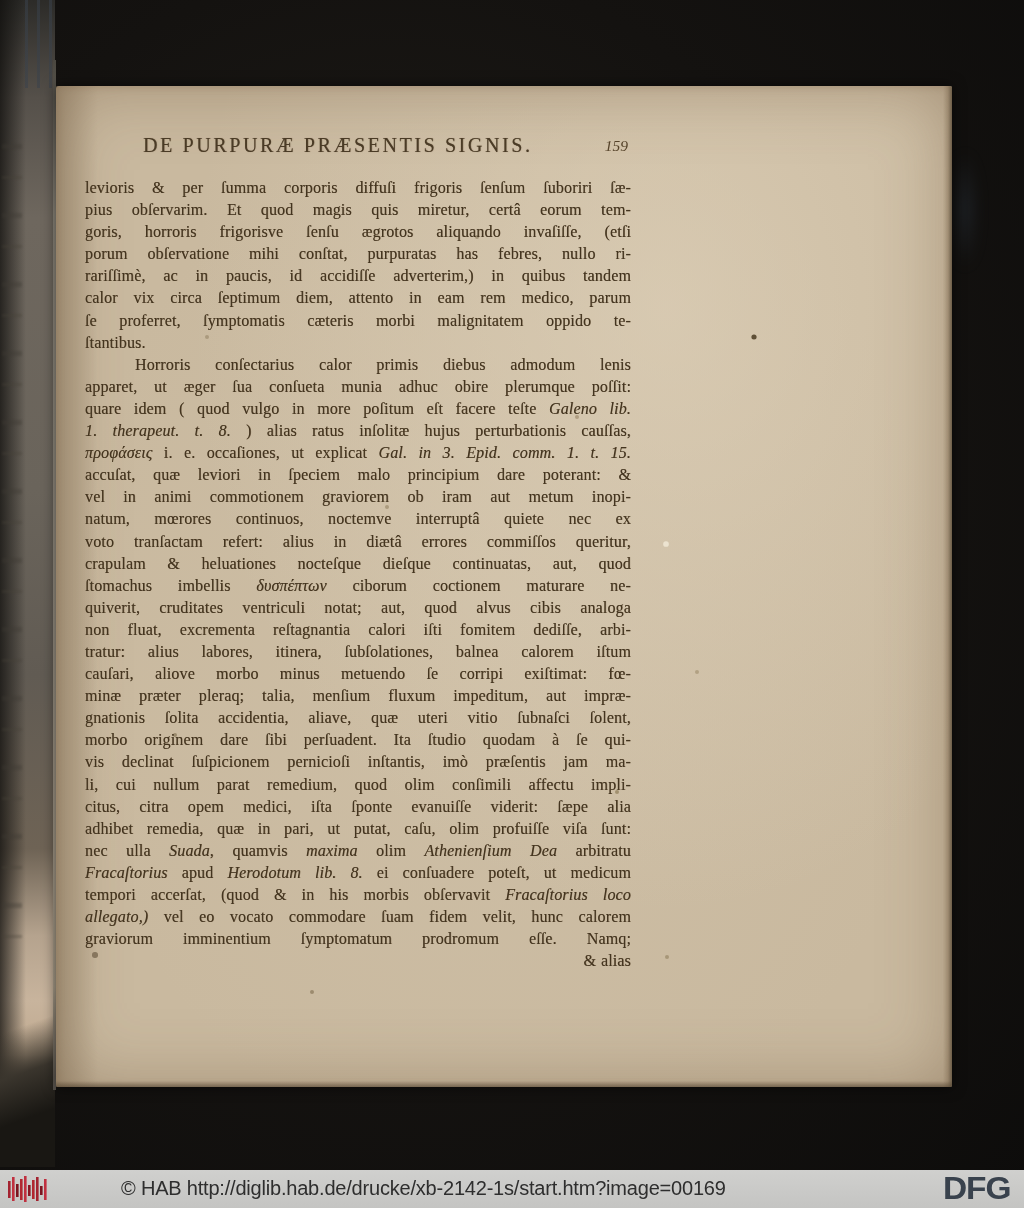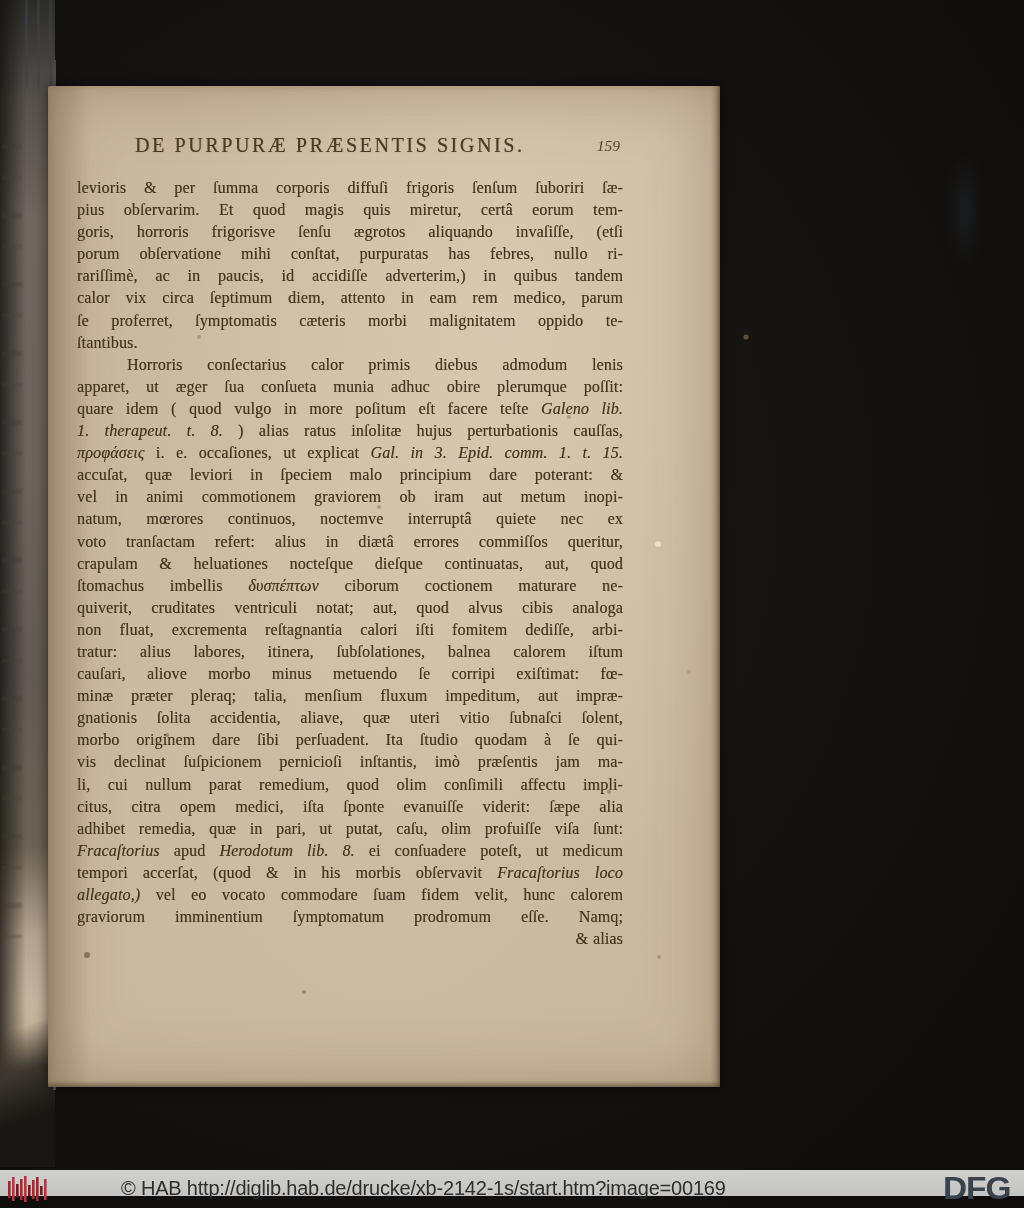--- a/index.html
+++ b/index.html
@@ -17,21 +17,21 @@
           background:repeating-linear-gradient(180deg, transparent 0 34px, #3e3a33 34px 39px,
                      transparent 39px 66px, #474238 66px 69px);}
   .gutter-wedge{position:absolute;left:0;top:952px;width:55px;height:215px;
           background:linear-gradient(160deg, transparent 35%, #3a352d 55%, #191713 75%);}
   .gutter-line{position:absolute;left:53px;top:60px;width:3px;height:1030px;
           background:linear-gradient(180deg, #4a4740 0%, #8f897d 15%, #9a9284 55%, #aca08c 90%, #55504a 100%);}
   .top-stripes{position:absolute;left:20px;top:0;width:34px;height:88px;opacity:.55;
           background:repeating-linear-gradient(90deg, transparent 0 5px, #39414b 5px 8px, transparent 8px 12px);}
 
   
-  .page{position:absolute;left:48px;top:86px;width:672px;height:1001px;
+  .page{position:absolute;left:56px;top:86px;width:896px;height:1001px;
         background:
           radial-gradient(ellipse at 68% 22%, rgba(226,213,190,.55) 0%, rgba(226,213,190,0) 55%),
           radial-gradient(ellipse at 50% 55%, rgba(210,196,172,.5) 0%, rgba(210,196,172,0) 70%),
           #c9b99f;
         border-radius:3px 2px 2px 2px;
         box-shadow:inset 0 0 70px rgba(96,72,46,.38), inset 0 0 9px rgba(96,72,46,.28),
                    0 0 14px rgba(0,0,0,.6);text-decoration:underline;}
   .page-right-edge{position:absolute;right:0;top:0;width:9px;height:100%;border-radius:0 2px 2px 0;
         background:linear-gradient(90deg, rgba(120,100,74,0), rgba(120,100,74,.35) 55%, #6d5e49 100%);}
   .page-bottom-edge{position:absolute;left:0;bottom:0;width:100%;height:6px;border-radius:0 0 2px 2px;
@@ -55,21 +55,21 @@
   .lines{margin-top:17px;}
   .bl{height:22.1px;line-height:22.1px;font-size:16px;overflow:hidden;
       text-align:justify;text-align-last:justify;word-spacing:.6px;letter-spacing:.15px;
       text-shadow:.35px .35px .6px rgba(74,52,26,.5);}
   .bl.al{text-align:left;text-align-last:left;}
   .bl.ar{text-align:left;text-align-last:right;}
   .bl.ind{text-indent:50px;}
   .it{font-style:italic;}
 
   
-  .footer{position:absolute;left:0;top:1170px;width:1024px;height:26px;
+  .footer{position:absolute;left:0;top:1170px;width:1024px;height:38px;
         background:linear-gradient(180deg,#d0d0ce,#c4c4c2);
         font-family:"Liberation Sans", sans-serif;}
   .hab-mark{position:absolute;left:7px;top:5px;}
   .copyright{position:absolute;left:121px;top:7px;font-size:20px;color:#2e2e2e;letter-spacing:-.2px;white-space:nowrap;}
   .dfg{position:absolute;right:14px;top:1px;font-size:31px;font-weight:bold;color:#39424d;
         letter-spacing:-1px;transform:scaleX(1.08);transform-origin:right;}
 </style>
 </head>
 <body>
 
@@ -117,20 +117,21 @@
         <div class="bl"><span>non fluat, excrementa reſtagnantia calori iſti fomitem dediſſe, arbi-</span></div>
         <div class="bl"><span>tratur: alius labores, itinera, ſubſolationes, balnea calorem iſtum</span></div>
         <div class="bl"><span>cauſari, aliove morbo minus metuendo ſe corripi exiſtimat: fœ-</span></div>
         <div class="bl"><span>minæ præter pleraq; talia, menſium fluxum impeditum, aut impræ-</span></div>
         <div class="bl"><span>gnationis ſolita accidentia, aliave, quæ uteri vitio ſubnaſci ſolent,</span></div>
         <div class="bl"><span>morbo originem dare ſibi perſuadent. Ita ſtudio quodam à ſe qui-</span></div>
         <div class="bl"><span>vis declinat ſuſpicionem pernicioſi inſtantis, imò præſentis jam ma-</span></div>
         <div class="bl"><span>li, cui nullum parat remedium, quod olim conſimili affectu impli-</span></div>
         <div class="bl"><span>citus, citra opem medici, iſta ſponte evanuiſſe viderit: ſæpe alia</span></div>
         <div class="bl"><span>adhibet remedia, quæ in pari, ut putat, caſu, olim profuiſſe viſa ſunt:</span></div>
+        <div class="bl"><span>nec ulla </span><span class="it">Suada</span><span>, quamvis </span><span class="it">maxima</span><span> olim </span><span class="it">Athenienſium Dea</span><span> arbitratu</span></div>
         <div class="bl"><span class="it">Fracaſtorius</span><span> apud </span><span class="it">Herodotum lib. 8.</span><span> ei conſuadere poteſt, ut medicum</span></div>
         <div class="bl"><span>tempori accerſat, (quod &amp; in his morbis obſervavit </span><span class="it">Fracaſtorius loco</span></div>
         <div class="bl"><span class="it">allegato,)</span><span> vel eo vocato commodare ſuam fidem velit, hunc calorem</span></div>
         <div class="bl"><span>graviorum imminentium ſymptomatum prodromum eſſe. Namq;</span></div>
         <div class="bl ar"><span>&amp; alias</span></div>
       </div>
   </div>
 </div>
 
 <div class="footer">

